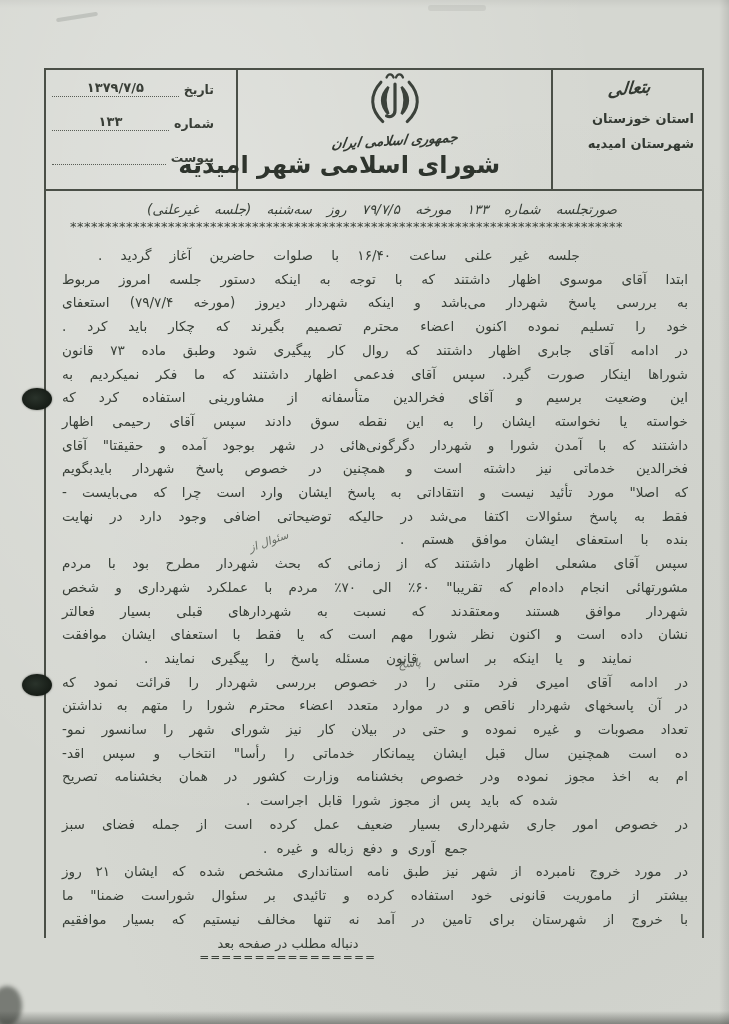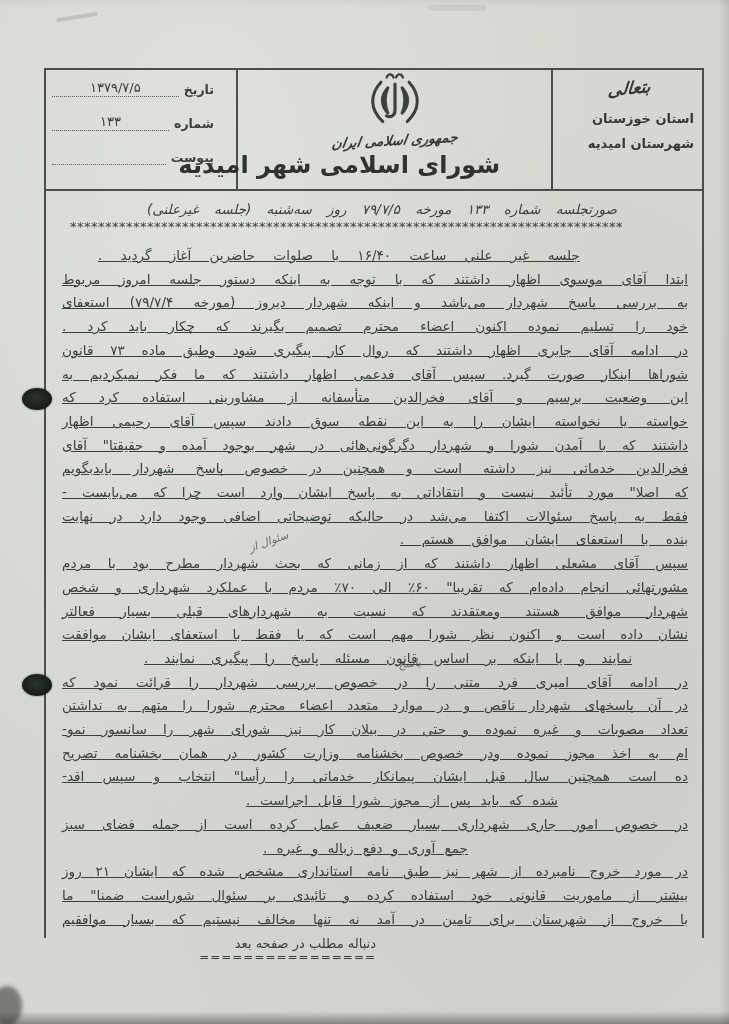--- a/index.html
+++ b/index.html
@@ -13,37 +13,37 @@
     font-family:"DejaVu Sans",sans-serif;color:#343a33;
   }
   
   .rule{position:absolute;background:#4a4f47;}
   .h-rule{height:1.6px;}
   .v-rule{width:1.6px;}
   
   .lh-left{position:absolute;left:52px;top:80px;width:162px;direction:rtl;font-size:12.5px;font-weight:bold;color:#3a3f38;}
   .lh-row{display:flex;align-items:flex-end;margin-bottom:17px;}
   .lh-row .lbl{white-space:nowrap;margin-left:5px;}
-  .lh-row .dots{flex:1;border-bottom:1.6px dotted #585d55;text-align:center;font-weight:normal;font-size:13px;padding-bottom:1px;min-height:15px;}
+  .lh-row .dots{flex:1;border-bottom:1.6px dotted #585d55;text-align:center;font-weight:bold;font-size:13px;padding-bottom:1px;min-height:15px;}
   .lh-right{position:absolute;left:560px;top:78px;width:138px;direction:rtl;text-align:center;color:#343a33;}
   .bismillah{font-style:italic;font-weight:bold;font-size:17px;transform:rotate(-5deg) skewX(-10deg);display:inline-block;margin-bottom:8px;}
   .province,.county{font-weight:bold;font-size:13px;text-align:right;padding-right:4px;line-height:25px;}
   .lh-center{position:absolute;left:290px;top:70px;width:210px;text-align:center;direction:rtl;}
   .emblem{display:block;margin:0 auto;}
   .republic{font-style:italic;font-weight:bold;font-size:13.5px;transform:rotate(-3deg) skewX(-12deg);display:inline-block;margin-top:1px;}
   .council{font-weight:bold;font-size:24px;letter-spacing:.5px;margin-top:2px;white-space:nowrap;color:#2e342d;}
   
   .doc-title{position:absolute;left:147px;top:201px;width:470px;direction:rtl;text-align:justify;text-align-last:justify;font-size:13.5px;color:#394038;font-style:italic;}
   .stars{position:absolute;left:70px;top:219px;width:552px;overflow:hidden;white-space:nowrap;font-size:13px;letter-spacing:.5px;color:#394038;}
   .doc-body{position:absolute;left:62px;top:244px;width:626px;direction:rtl;font-size:13.6px;line-height:23.7px;color:#394038;}
-  .bline{text-align:justify;text-align-last:justify;white-space:normal;text-decoration:underline;}
+  .bline{text-align:justify;text-align-last:justify;white-space:normal;}
   .hw-note{position:absolute;direction:rtl;font-size:11px;font-style:italic;color:#4c524a;opacity:.8;white-space:nowrap;}
   .hw-1{left:248px;top:535px;transform:rotate(-20deg);}
   .hw-2{left:398px;top:657px;transform:rotate(-6deg);}
-  .doc-footer{position:absolute;left:200px;top:936px;width:176px;text-align:right;direction:rtl;font-size:13px;color:#394038;}
+  .doc-footer{position:absolute;left:200px;top:936px;width:176px;text-align:center;direction:rtl;font-size:13px;color:#394038;}
   .footer-rule{overflow:hidden;white-space:nowrap;letter-spacing:1px;font-size:12px;line-height:10px;margin-top:1px;}
   
   .hole{position:absolute;width:30px;height:22px;border-radius:50%;
     background:radial-gradient(ellipse at 45% 45%, #2a332b 0%, #161c16 70%);
     box-shadow:0 0 2px rgba(20,24,18,.6);}
   
   .smudge{position:absolute;background:rgba(70,74,66,.35);}
   .sm-1{left:56px;top:15px;width:42px;height:4px;transform:rotate(-9deg);border-radius:2px;opacity:.5;}
   .sm-2{left:428px;top:5px;width:58px;height:6px;border-radius:3px;opacity:.25;}
   .edge-bottom{position:absolute;left:0;bottom:0;width:100%;height:13px;background:linear-gradient(180deg,rgba(0,0,0,0),rgba(35,38,33,.45));}
@@ -115,22 +115,22 @@
       <div class="bline">فقط به پاسخ سئوالات اکتفا می‌شد در حالیکه توضیحاتی اضافی وجود دارد در نهایت</div>
       <div class="bline" style="width: 288px; ">بنده با استعفای ایشان موافق هستم .</div>
       <div class="bline">سپس آقای مشعلی اظهار داشتند که از زمانی که بحث شهردار مطرح بود با مردم</div>
       <div class="bline">مشورتهائی انجام داده‌ام که تقریبا" ۶۰٪ الی ۷۰٪ مردم با عملکرد شهرداری و شخص</div>
       <div class="bline">شهردار موافق هستند ومعتقدند که نسبت به شهردارهای قبلی بسیار فعالتر</div>
       <div class="bline">نشان داده است و اکنون نظر شورا مهم است که یا فقط با استعفای ایشان موافقت</div>
       <div class="bline" style="width: 488px; margin-right: 56px;">نمایند و یا اینکه بر اساس قانون مسئله پاسخ را پیگیری نمایند .</div>
       <div class="bline">در ادامه آقای امیری فرد متنی را در خصوص بررسی شهردار را قرائت نمود که</div>
       <div class="bline">در آن پاسخهای شهردار ناقص و در موارد متعدد اعضاء محترم شورا را متهم به نداشتن</div>
       <div class="bline">تعداد مصوبات و غیره نموده و حتی در بیلان کار نیز شورای شهر را سانسور نمو-</div>
+      <div class="bline">ده است همچنین سال قبل ایشان پیمانکار خدماتی را رأسا" انتخاب و سپس اقد-</div>
       <div class="bline">ام به اخذ مجوز نموده ودر خصوص بخشنامه وزارت کشور در همان بخشنامه تصریح</div>
-      <div class="bline">ده است همچنین سال قبل ایشان پیمانکار خدماتی را رأسا" انتخاب و سپس اقد-</div>
       <div class="bline" style="width: 312px; margin-right: 130px;">شده که باید پس از مجوز شورا قابل اجراست .</div>
       <div class="bline">در خصوص امور جاری شهرداری بسیار ضعیف عمل کرده است از جمله فضای سبز</div>
       <div class="bline" style="width: 205px; margin-right: 220px;">جمع آوری و دفع زباله و غیره .</div>
       <div class="bline">در مورد خروج نامبرده از شهر نیز طبق نامه استانداری مشخص شده که ایشان ۲۱ روز</div>
       <div class="bline">بیشتر از ماموریت قانونی خود استفاده کرده و تائیدی بر سئوال شوراست ضمنا" ما</div>
       <div class="bline">با خروج از شهرستان برای تامین در آمد نه تنها مخالف نیستیم که بسیار موافقیم</div>
     </div>
 
   <div class="hw-note hw-1">سئوال از</div>
   <div class="hw-note hw-2">پاسخ</div>

